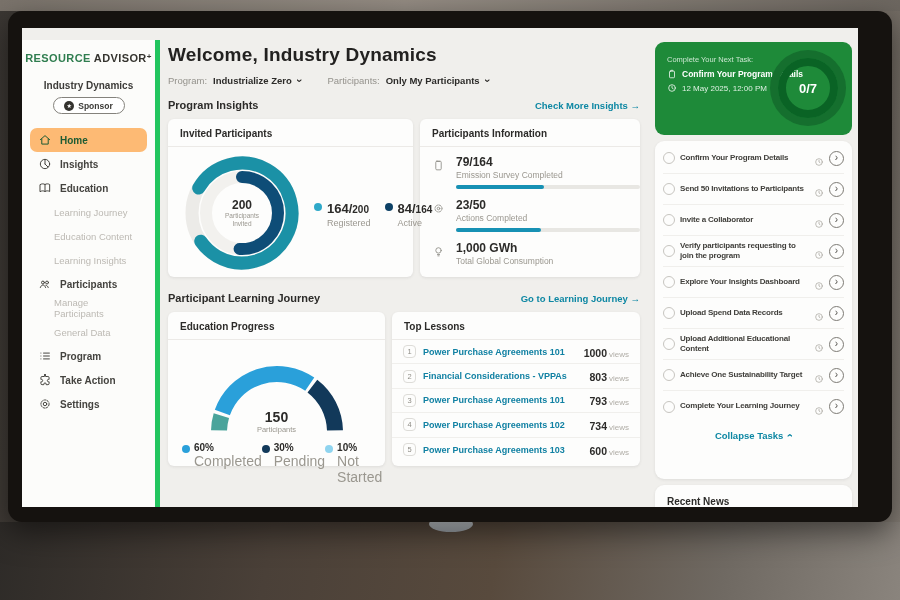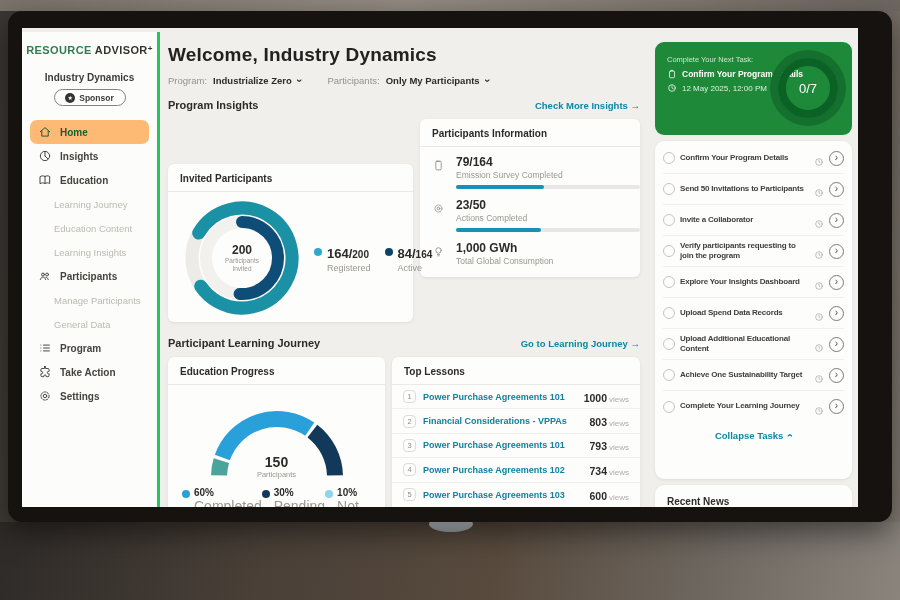--- a/index.html
+++ b/index.html
@@ -12,22 +12,22 @@
                background:linear-gradient(100deg,#2e2b28 0%,#4a4038 30%,#584a3d 55%,#6f6962 80%,#8a847d 100%); }
   .stand-btn { position:absolute; left:429px; top:516px; width:44px; height:16px; border-radius:50%;
                background:linear-gradient(#e8ecef,#969ca1); }
 
   .monitor { position:absolute; left:8px; top:11px; width:884px; height:511px; background:#15120f;
              border-radius:14px; box-shadow:0 10px 30px rgba(0,0,0,.5); }
   .screen { position:absolute; left:14px; top:17px; width:836px; height:479px; background:#f0efec;
             overflow:hidden; }
 
   
-  .sidebar { position:absolute; left:0; top:4px; width:138px; height:516px; background:#fcfcfa;
-             border-right:3px solid #22c55e; padding-top:12px; }
+  .sidebar { position:absolute; left:0; top:12px; width:138px; height:516px; background:#fcfcfa;
+             border-right:5px solid #22c55e; padding-top:12px; }
   .logo { text-align:center; font-size:11px; font-weight:bold; letter-spacing:.4px; margin-bottom:16px; }
   .logo .lg-a { color:#2f7d4f; } .logo .lg-b { color:#35342f; } .logo .lg-c { color:#35342f; font-size:8px; vertical-align:top; }
   .org { text-align:center; font-size:10px; font-weight:bold; color:#3c3b38; margin-bottom:6px; }
   .badge { width:72px; margin:0 auto 14px; border:1.5px solid #84827c; border-radius:999px; height:17px;
            display:flex; align-items:center; justify-content:center; gap:4px; background:#fff; }
   .badge .sp-ic { width:10px; height:10px; border-radius:50%; background:#34332f; color:#fff; font-size:6px;
                   display:flex; align-items:center; justify-content:center; }
   .badge .sp-tx { font-size:8.5px; font-weight:bold; color:#3c3b38; }
   .nav { padding:0 8px; }
   .nav-item { display:flex; align-items:center; gap:8px; height:24px; padding:0 8px; border-radius:7px;
@@ -47,21 +47,21 @@
   .f-value { font-size:9.5px; font-weight:bold; color:#2c2b29; }
   .chev { display:inline-block; transform:rotate(90deg); font-size:11px; font-weight:bold; color:#2c2b29; line-height:1; }
   .section-row { display:flex; align-items:center; justify-content:space-between; width:472px; margin-bottom:8px;text-align:center; }
   .section-title { font-size:11px; font-weight:bold; color:#2c2b29; }
   .section-link { font-size:9.5px; font-weight:bold; color:#0d87a3; cursor:pointer; }
   .cards-row { display:flex; gap:7px; margin-bottom:15px; }
   .card { background:#fdfdfc; border-radius:6px; box-shadow:0 1px 3px rgba(60,60,55,.10); }
   .card-head { padding:9px 12px 7px; border-bottom:1px solid #eceae7; font-size:10px; font-weight:bold; color:#2c2b29; }
 
   
-  .card-invited { width:245px; height:158px;margin-top:45px; }
+  .card-invited { width:245px; height:158px; }
   .invited-body { display:flex; align-items:center; padding:6px 10px 0 14px; gap:12px; }
   .donut-wrap { position:relative; width:120px; height:120px; }
   .donut-center { position:absolute; inset:0; display:flex; flex-direction:column; align-items:center; justify-content:center; text-align:center; }
   .donut-center .dc-v { font-size:12px; font-weight:bold; color:#2c2b29; }
   .donut-center .dc-l { font-size:6.5px; color:#9a978f; width:52px; line-height:1.3; }
   .ileg { display:flex; flex-direction:row; gap:14px; }
   .ileg-item { position:relative; padding-left:13px; }
   .dot { position:absolute; left:0; top:4px; width:8px; height:8px; border-radius:50%; }
   .ileg .v-maj { font-size:13px; font-weight:bold; color:#2c2b29; }
   .ileg .v-min { font-size:10px; font-weight:bold; color:#2c2b29; }
@@ -102,21 +102,21 @@
   .right { position:absolute; left:628px; top:0; width:208px; height:479px; }
   .todo-green { position:absolute; left:5px; top:14px; width:197px; height:93px; background:#1e8a39;
                 border-radius:9px; padding:13px 12px; color:#fff; overflow:hidden; }
   .tg-title { font-size:13px; font-weight:bold; margin-bottom:4px; }
   .tg-sub { font-size:7.5px; color:#c9e6cf; margin-bottom:5px; }
   .tg-task, .tg-due { display:flex; align-items:center; gap:5px; font-size:8.5px; font-weight:bold; margin-bottom:4px; }
   .tg-due { font-weight:normal; font-size:8px; color:#ddf0e1; }
   .tg-task svg, .tg-due svg { width:10px; height:10px; fill:none; stroke:#fff; stroke-width:1.8; stroke-linecap:round; }
   .ring { position:absolute; right:14px; top:16px; width:60px; height:60px; border-radius:50%;
           border:8px solid #0a6325; box-shadow:0 0 0 8px #156f2e; display:flex; align-items:center; justify-content:center; }
-  .ring span { font-size:13px; font-weight:normal; color:#fff; }
+  .ring span { font-size:13px; font-weight:bold; color:#fff; }
 
   .tasks-card { position:absolute; left:5px; top:113px; width:197px; height:338px; background:#fdfdfc;
                 border-radius:9px; box-shadow:0 1px 3px rgba(60,60,55,.10); padding:2px 8px 0; }
   .task { display:flex; align-items:center; gap:5px; min-height:31px; border-bottom:1px solid #f0efec; padding:4px 0; cursor:pointer; }
   .task-check { width:12px; height:12px; border:1.6px solid #c7c5c0; border-radius:50%; flex:0 0 auto; }
   .task-label { flex:1; font-size:8px; letter-spacing:-.2px; font-weight:bold; color:#403f3b; line-height:1.3; }
   .task-clock { width:10px; height:10px; flex:0 0 auto; }
   .task-clock svg { width:10px; height:10px; fill:none; stroke:#a09d96; stroke-width:1.6; stroke-linecap:round; }
   .task-go { width:15px; height:15px; border:1.4px solid #7d7b75; border-radius:50%; color:#55534e;
              font-size:10px; line-height:12px; text-align:center; flex:0 0 auto; }

